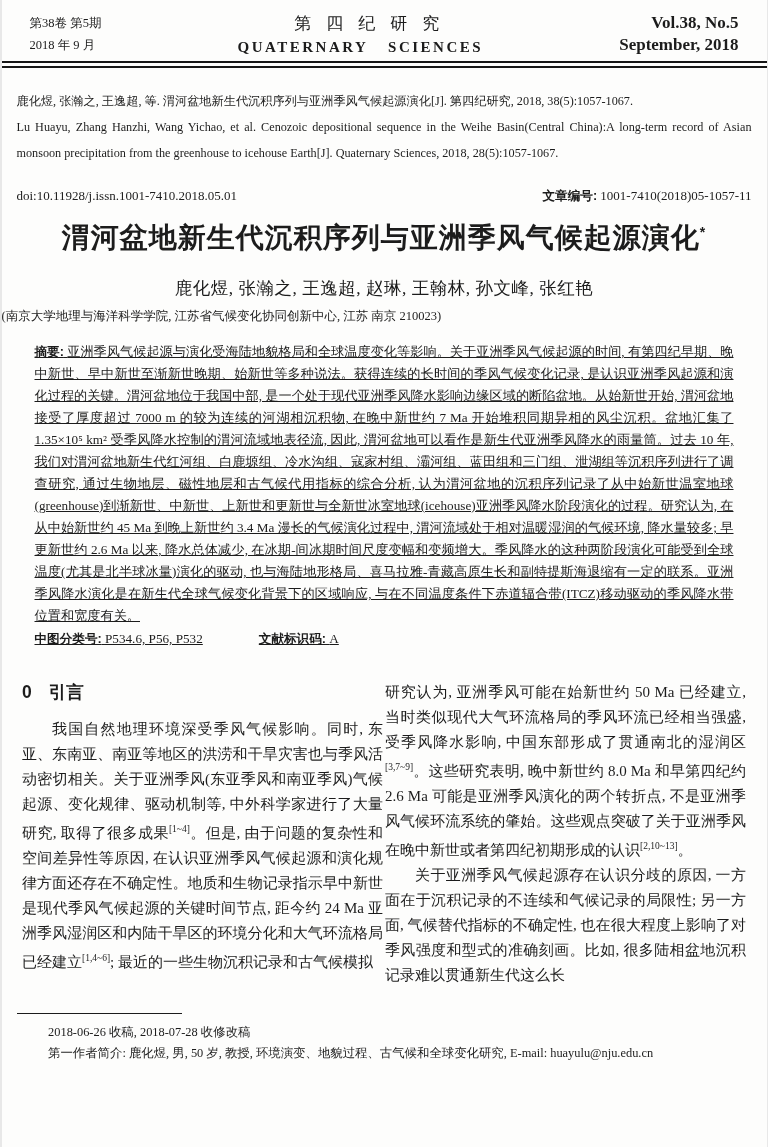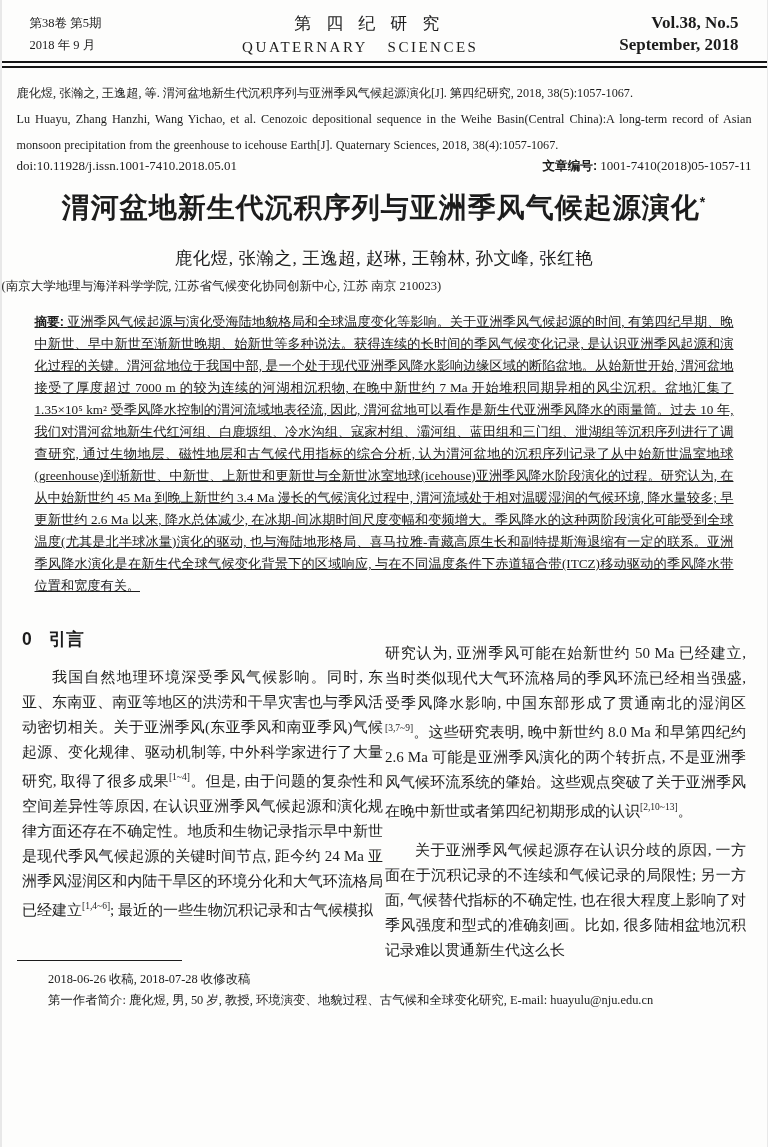--- a/index.html
+++ b/index.html
@@ -12,44 +12,44 @@
     font-family: "Liberation Serif", "DejaVu Serif", serif;
     position: relative;
     overflow: hidden;
   }
   
   .masthead { display:flex; justify-content:space-between; align-items:center; padding: 12px 28px 5px 28px; }
   .mh-left { font-size:12.5px; line-height:22px; }
   .mh-right { font-size:17px; line-height:22px; text-align:right; font-weight:bold; }
   .mh-center { text-align:center; flex:1; }
   .journal-cn { font-size:17px; letter-spacing:15px; padding-left:28px; }
-  .journal-en { font-size:15px; font-weight:normal; letter-spacing:2.5px; word-spacing:14px; margin-top:4px; }
+  .journal-en { font-size:15px; font-weight:bold; letter-spacing:2.5px; word-spacing:14px; margin-top:4px; }
   .double-rule { border-top:2px solid #161616; border-bottom:2px solid #161616; height:7px; }
   
-  .citation { padding: 12px 15px 0 15px; font-size:12.2px; line-height:26px; text-align:justify; }
+  .citation { padding: 20px 15px 0 15px; font-size:12.2px; line-height:26px; text-align:justify; }
   
-  .meta-row { display:flex; justify-content:space-between; padding:0 15px; font-size:13px; }
+  .meta-row { display:flex; justify-content:space-between; padding:0 15px; margin-top:22px; font-size:13px; }
   .label-bold { font-weight:bold; font-family:"Liberation Sans","DejaVu Sans",sans-serif; font-size:12.6px; }
   
   .title { text-align:center; font-size:28px; font-weight:bold; margin-top:14px; letter-spacing:1px;
            font-family:"Liberation Sans","DejaVu Sans",sans-serif; }
   .title sup { font-size:14px; }
   .authors { text-align:center; font-size:17.5px; margin-top:19px; letter-spacing:0.5px; }
   .affiliation { text-align:left; font-size:12.5px; margin-top:8px; }
   
   .abstract { padding: 16px 33px 0 33px; text-decoration: underline; }
   .abstract p { font-size:13.2px; line-height:22px; text-align:justify; }
   .clc-row { margin-top:1px; }
   .clc-gap { display:inline-block; width:56px; }
   
   .columns { display:flex; gap:2px; padding:0 15px; margin-top:30px; height:330px; overflow:hidden;justify-content:center; }
   .col { width:361px; }
   .sec-head { font-family:"Liberation Sans","DejaVu Sans",sans-serif; font-size:17.5px; font-weight:bold; margin-bottom:13px; }
   .sec-num { margin-right:17px; }
-  .para { font-size:15px; line-height:25px; text-align:justify;margin-top:14px; }
+  .para { font-size:15px; line-height:25px; text-align:justify; }
   .para.indent { text-indent:2em; }
   .para sup { font-size:9.5px; }
   
   .footnotes { padding:0 15px; margin-top:3px; }
   .fn-rule { width:165px; border-top:1.5px solid #1c1c1c; margin-bottom:8px; }
   .fn { font-size:12.4px; line-height:21px; text-align:justify;margin-left:8px; }
   .fn-received, .fn-bio { text-indent:1.9em; }
   .fn-funding { text-indent:0.4em; }
   .email { }
 </style>
@@ -70,35 +70,36 @@
     <div class="mh-right">
       <div>Vol.38,  No.5</div>
       <div>September, 2018</div>
     </div>
   </header>
 
   <div class="double-rule"></div>
 
   <section class="citation">
     <p>鹿化煜, 张瀚之, 王逸超, 等. 渭河盆地新生代沉积序列与亚洲季风气候起源演化[J]. 第四纪研究, 2018, 38(5):1057-1067.</p>
-    <p>Lu Huayu, Zhang Hanzhi, Wang Yichao, et al. Cenozoic depositional sequence in the Weihe Basin(Central China):A long-term record of Asian monsoon precipitation from the greenhouse to icehouse Earth[J]. Quaternary Sciences, 2018, 38(4):1057-1067.</p>
+    <p>Lu Huayu, Zhang Hanzhi, Wang Yichao, et al. Cenozoic depositional sequence in the Weihe Basin(Central China):A long-term record of Asian monsoon precipitation from the greenhouse to icehouse Earth[J]. Quaternary Sciences, 2018, 28(5):1057-1067.</p>
   </section>
 
   <div class="meta-row">
     <span>doi:10.11928/j.issn.1001-7410.2018.05.01</span>
     <span><b class="label-bold">文章编号:</b> <span>1001-7410(2018)05-1057-11</span></span>
   </div>
 
   <h1 class="title"><span>渭河盆地新生代沉积序列与亚洲季风气候起源演化</span><sup>*</sup></h1>
 
   <div class="authors">鹿化煜, 张瀚之, 王逸超, 赵琳, 王翰林, 孙文峰, 张红艳</div>
   <div class="affiliation">(南京大学地理与海洋科学学院, 江苏省气候变化协同创新中心, 江苏 南京 210023)</div>
 
   <section class="abstract">
     <p><b class="label-bold">摘要:</b> <span>亚洲季风气候起源与演化受海陆地貌格局和全球温度变化等影响。关于亚洲季风气候起源的时间, 有第四纪早期、晚中新世、早中新世至渐新世晚期、始新世等多种说法。获得连续的长时间的季风气候变化记录, 是认识亚洲季风起源和演化过程的关键。渭河盆地位于我国中部, 是一个处于现代亚洲季风降水影响边缘区域的断陷盆地。从始新世开始, 渭河盆地接受了厚度超过 7000 m 的较为连续的河湖相沉积物, 在晚中新世约 7 Ma 开始堆积同期异相的风尘沉积。盆地汇集了 1.35×10⁵ km² 受季风降水控制的渭河流域地表径流, 因此, 渭河盆地可以看作是新生代亚洲季风降水的雨量筒。过去 10 年, 我们对渭河盆地新生代红河组、白鹿塬组、冷水沟组、寇家村组、灞河组、蓝田组和三门组、泄湖组等沉积序列进行了调查研究, 通过生物地层、磁性地层和古气候代用指标的综合分析, 认为渭河盆地的沉积序列记录了从中始新世温室地球(greenhouse)到渐新世、中新世、上新世和更新世与全新世冰室地球(icehouse)亚洲季风降水阶段演化的过程。研究认为, 在从中始新世约 45 Ma 到晚上新世约 3.4 Ma 漫长的气候演化过程中, 渭河流域处于相对温暖湿润的气候环境, 降水量较多; 早更新世约 2.6 Ma 以来, 降水总体减少, 在冰期-间冰期时间尺度变幅和变频增大。季风降水的这种两阶段演化可能受到全球温度(尤其是北半球冰量)演化的驱动, 也与海陆地形格局、喜马拉雅-青藏高原生长和副特提斯海退缩有一定的联系。亚洲季风降水演化是在新生代全球气候变化背景下的区域响应, 与在不同温度条件下赤道辐合带(ITCZ)移动驱动的季风降水带位置和宽度有关。</span></p>
+    <p class="clc-row"><b class="label-bold">中图分类号:</b> <span>P534.6, P56, P532</span><span class="clc-gap"></span><b class="label-bold">文献标识码:</b> <span>A</span></p>
   </section>
 
   <section class="columns">
     <div class="col">
       <h2 class="sec-head"><span class="sec-num">0</span><span>引言</span></h2>
       <p class="para indent">我国自然地理环境深受季风气候影响。同时, 东亚、东南亚、南亚等地区的洪涝和干旱灾害也与季风活动密切相关。关于亚洲季风(东亚季风和南亚季风)气候起源、变化规律、驱动机制等, 中外科学家进行了大量研究, 取得了很多成果<sup>[1~4]</sup>。但是, 由于问题的复杂性和空间差异性等原因, 在认识亚洲季风气候起源和演化规律方面还存在不确定性。地质和生物记录指示早中新世是现代季风气候起源的关键时间节点, 距今约 24 Ma 亚洲季风湿润区和内陆干旱区的环境分化和大气环流格局已经建立<sup>[1,4~6]</sup>; 最近的一些生物沉积记录和古气候模拟</p>
     </div>
     <div class="col">
       <p class="para">研究认为, 亚洲季风可能在始新世约 50 Ma 已经建立, 当时类似现代大气环流格局的季风环流已经相当强盛, 受季风降水影响, 中国东部形成了贯通南北的湿润区<sup>[3,7~9]</sup>。这些研究表明, 晚中新世约 8.0 Ma 和早第四纪约 2.6 Ma 可能是亚洲季风演化的两个转折点, 不是亚洲季风气候环流系统的肇始。这些观点突破了关于亚洲季风在晚中新世或者第四纪初期形成的认识<sup>[2,10~13]</sup>。</p>
       <p class="para indent">关于亚洲季风气候起源存在认识分歧的原因, 一方面在于沉积记录的不连续和气候记录的局限性; 另一方面, 气候替代指标的不确定性, 也在很大程度上影响了对季风强度和型式的准确刻画。比如, 很多陆相盆地沉积记录难以贯通新生代这么长</p>

